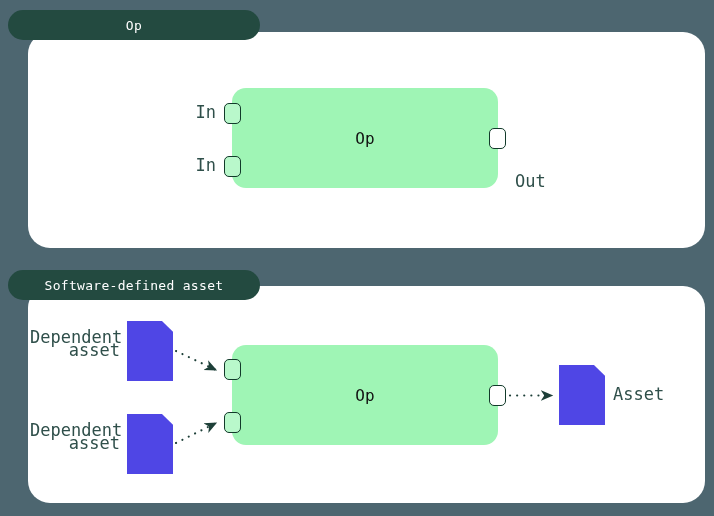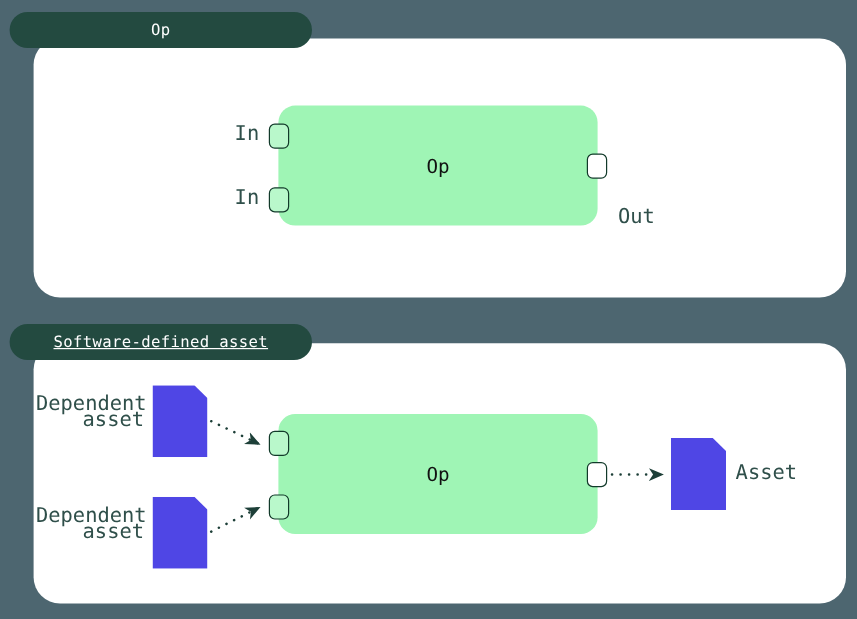--- a/index.html
+++ b/index.html
@@ -18,21 +18,21 @@
   .panel.top{left:28px;top:32px;width:677px;height:216px;}
   .panel.bottom{left:28px;top:286px;width:677px;height:217px;}
 
   
   .tab{
     position:absolute;background:#234a40;border-radius:15px;
     height:30px;display:flex;align-items:center;justify-content:center;
     color:#ffffff;font-size:13px;letter-spacing:0.3px;white-space:nowrap;
   }
   .tab.top{left:8px;top:10px;width:252px;}
-  .tab.bottom{left:8px;top:270px;width:252px;text-decoration:underline;}
+  .tab.bottom{left:8px;top:270px;width:252px;}
 
   
   .opbox{
     position:absolute;background:#9ff5b5;border-radius:14px;
     display:flex;align-items:center;justify-content:center;
     color:#111111;font-size:16px;
   }
   .opbox.top{left:232px;top:88px;width:266px;height:100px;}
   .opbox.bottom{left:232px;top:345px;width:266px;height:100px;}
 

